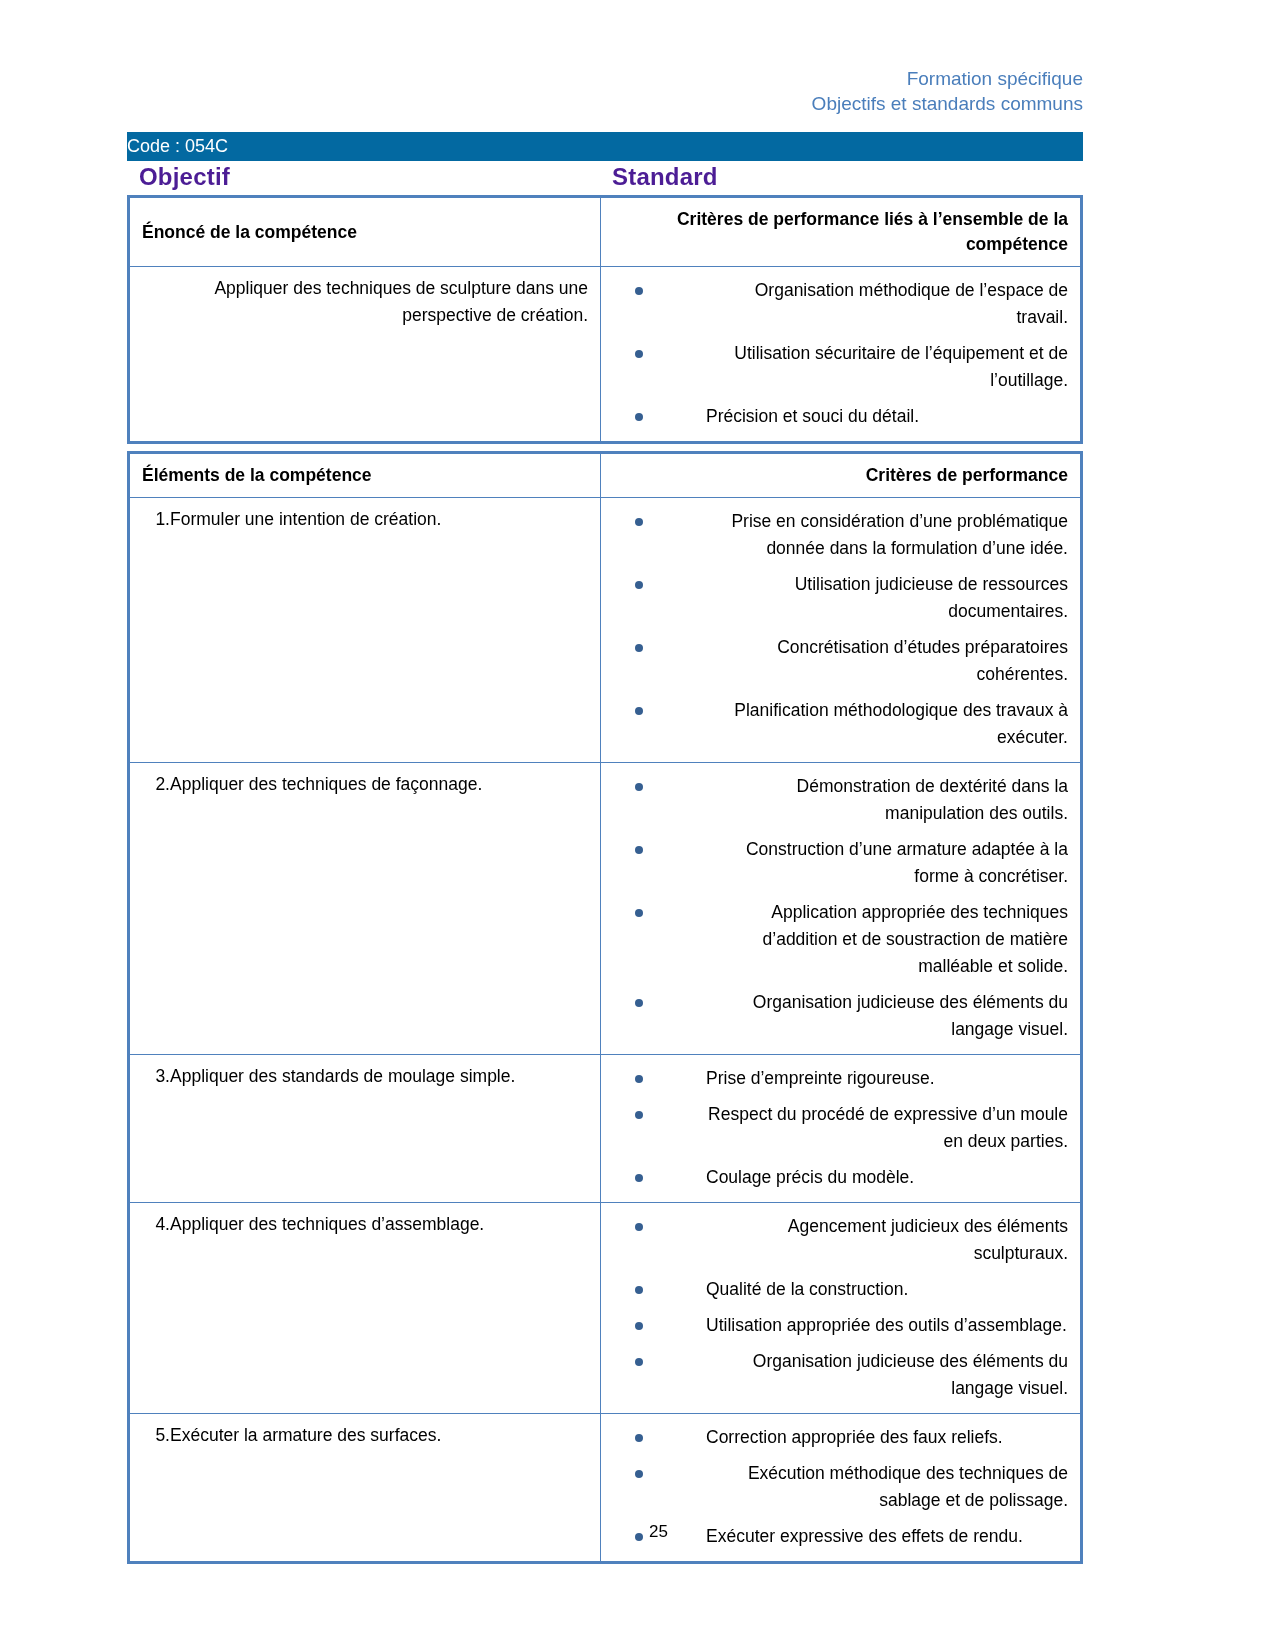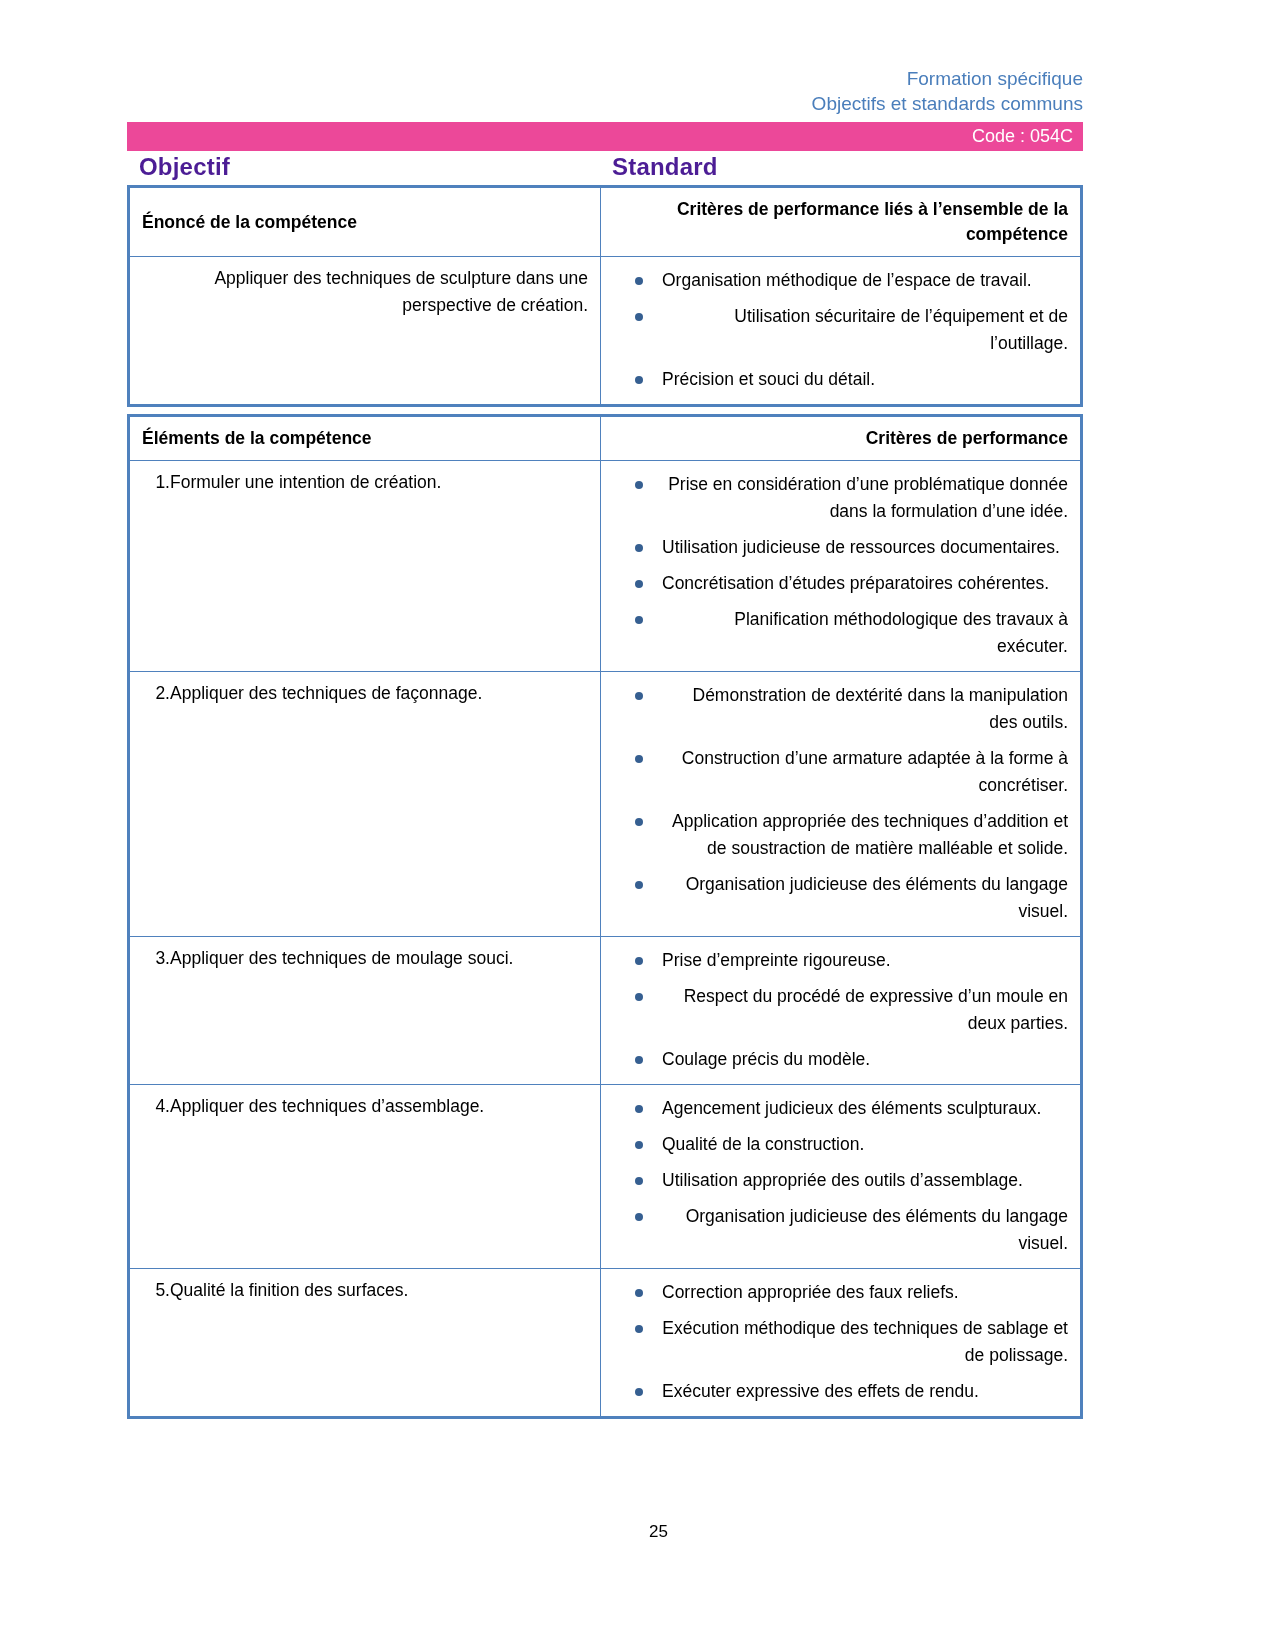--- a/index.html
+++ b/index.html
@@ -17,27 +17,26 @@
   .top-header{
     padding-top:66px;
     text-align:right;
     color:#4a7ebb;
     font-size:19px;
     line-height:25px;
   }
 
   
   .code-bar{
-    margin-top:6px;
+    margin-top:16px;
     height:29px;
-    background:#ec4899;
+    background:#0369a1;
     color:#ffffff;
     font-size:18px;
     line-height:29px;
-    text-align:right;
     padding-right:10px;
     box-sizing:border-box;
   }
 
   
   .col-titles{
     display:grid;
     grid-template-columns:473px 1fr;
     padding:2px 0 4px 0;
   }
@@ -82,20 +81,21 @@
 
   
   ul.bullets{
     list-style:none;
     margin:0;
     padding:2px 0 0 22px;
   }
   ul.bullets li{
     display:flex;
     margin-bottom:9px;
+    gap:44px;
   }
   ul.bullets li:last-child{margin-bottom:0;}
   .dot{
     flex:none;
     width:8px;height:8px;
     border-radius:50%;
     background:#365f91;
     margin-top:10px;
   }
   .bullet-text{padding-left:19px;}
@@ -214,21 +214,21 @@
                   <span class="dot"></span>
                   <span class="bullet-text">Organisation judicieuse des éléments du langage visuel.</span>
                 </li>
               </ul>
             </div>
           </div>
           <div class="trow" style="border-top: 1px solid rgb(79, 129, 189);">
             <div class="cell">
               <div class="elem">
                 <span class="num">3.</span>
-                <span>Appliquer des techniques de moulage souci.</span>
+                <span>Appliquer des standards de moulage simple.</span>
               </div>
             </div>
             <div class="cell right">
               <ul class="bullets">
                 <li>
                   <span class="dot"></span>
                   <span class="bullet-text">Prise d’empreinte rigoureuse.</span>
                 </li>
                 <li>
                   <span class="dot"></span>
@@ -266,21 +266,21 @@
                   <span class="dot"></span>
                   <span class="bullet-text">Organisation judicieuse des éléments du langage visuel.</span>
                 </li>
               </ul>
             </div>
           </div>
           <div class="trow" style="border-top: 1px solid rgb(79, 129, 189);">
             <div class="cell">
               <div class="elem">
                 <span class="num">5.</span>
-                <span>Qualité la finition des surfaces.</span>
+                <span>Exécuter la armature des surfaces.</span>
               </div>
             </div>
             <div class="cell right">
               <ul class="bullets">
                 <li>
                   <span class="dot"></span>
                   <span class="bullet-text">Correction appropriée des faux reliefs.</span>
                 </li>
                 <li>
                   <span class="dot"></span>

